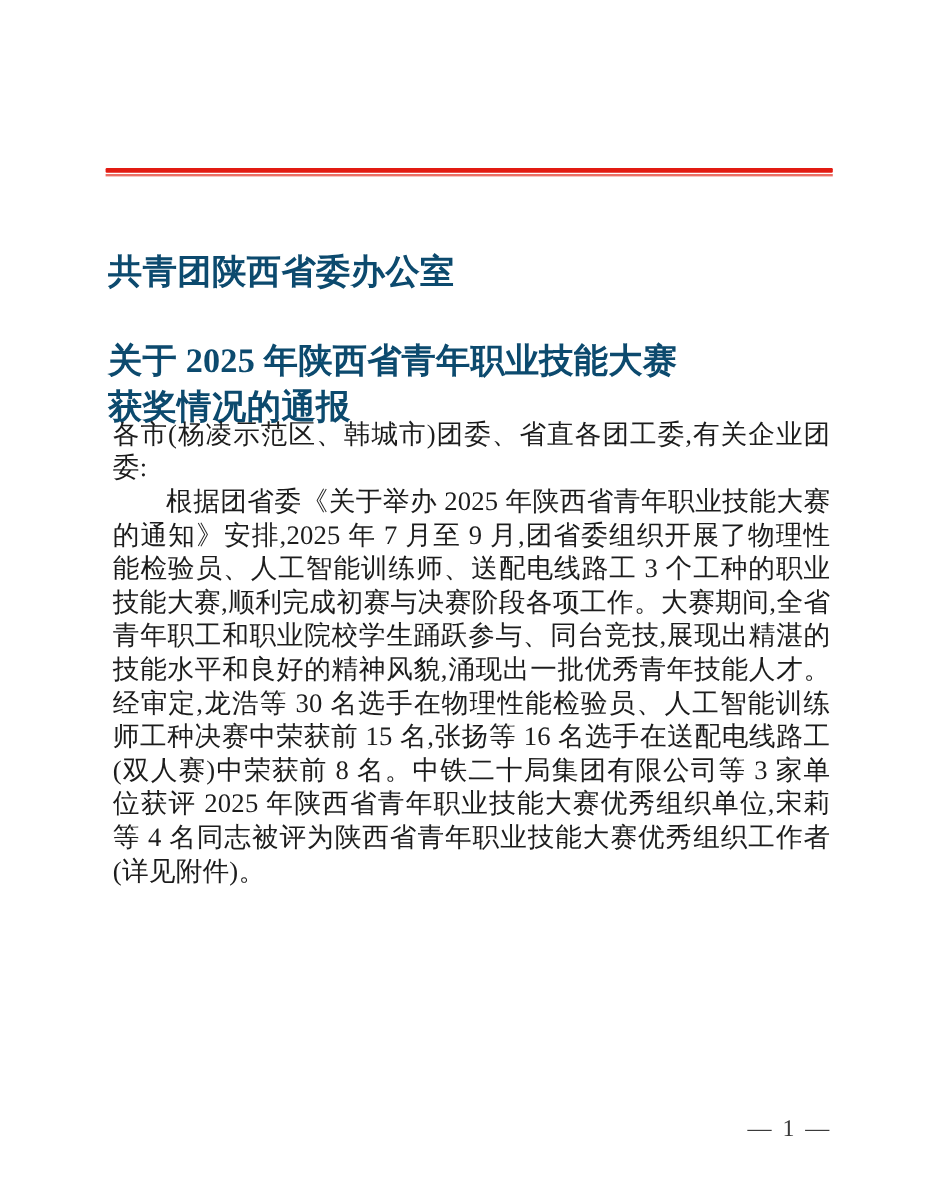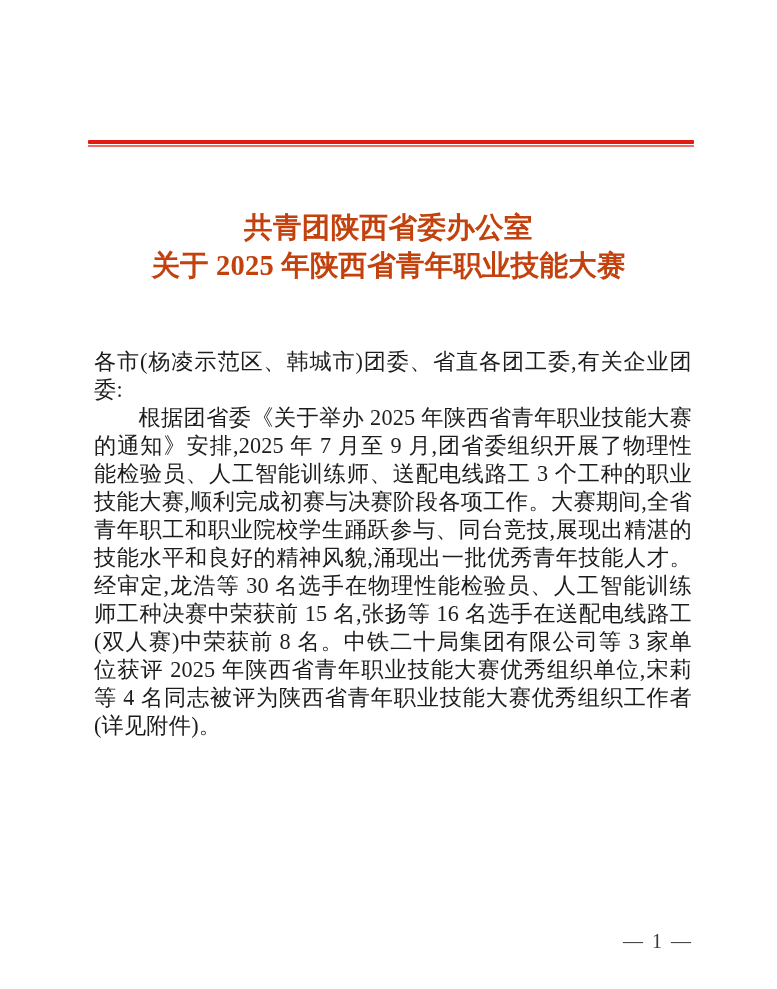--- a/index.html
+++ b/index.html
@@ -70,33 +70,33 @@
     background: #e8564a;
     opacity: .85;
   }
 
   
   .doc-title {
     position: absolute;
     left: 90px;
     width: 597px;
     top: 209px;
-    text-align: center;
+    text-align: left;
     font-family: "Liberation Serif", "DejaVu Serif", serif;
     font-weight: bold;
     font-size: 28.5px;
     line-height: 38px;
-    color: #c2410c;
+    color: #0c4a6e;
     letter-spacing: 0.4px;
   }
   .doc-title .tl {
     display: block;
     white-space: nowrap;
   }
-  .doc-title .tl.wide { letter-spacing: 0.2px; }
+  .doc-title .tl.wide { letter-spacing: 0.2px; margin-top: 36px; }
 
   
   .body-copy {
     position: absolute;
     left: 94px;
     width: 598px;
     top: 348px;
     font-family: "Liberation Serif", "DejaVu Serif", serif;
     font-size: 22.2px;
     line-height: 28px;
@@ -130,20 +130,21 @@
 <div class="page">
 
   <div class="masthead-rule-wrap">
     <div class="masthead-rule-thick"></div>
     <div class="masthead-rule-thin"></div>
   </div>
 
   <div class="doc-title">
     <span class="tl">共青团陕西省委办公室</span>
     <span class="tl wide">关于 2025 年陕西省青年职业技能大赛</span>
+    <span class="tl">获奖情况的通报</span>
   </div>
 
   <div class="body-copy">
     <p>各市(杨凌示范区、韩城市)团委、省直各团工委,有关企业团委:</p>
     <p class="indent">根据团省委《关于举办 2025 年陕西省青年职业技能大赛的通知》安排,2025 年 7 月至 9 月,团省委组织开展了物理性能检验员、人工智能训练师、送配电线路工 3 个工种的职业技能大赛,顺利完成初赛与决赛阶段各项工作。大赛期间,全省青年职工和职业院校学生踊跃参与、同台竞技,展现出精湛的技能水平和良好的精神风貌,涌现出一批优秀青年技能人才。经审定,龙浩等 30 名选手在物理性能检验员、人工智能训练师工种决赛中荣获前 15 名,张扬等 16 名选手在送配电线路工(双人赛)中荣获前 8 名。中铁二十局集团有限公司等 3 家单位获评 2025 年陕西省青年职业技能大赛优秀组织单位,宋莉等 4 名同志被评为陕西省青年职业技能大赛优秀组织工作者(详见附件)。</p>
   </div>
 
   <div class="page-number">— 1 —</div>
 
 </div>

